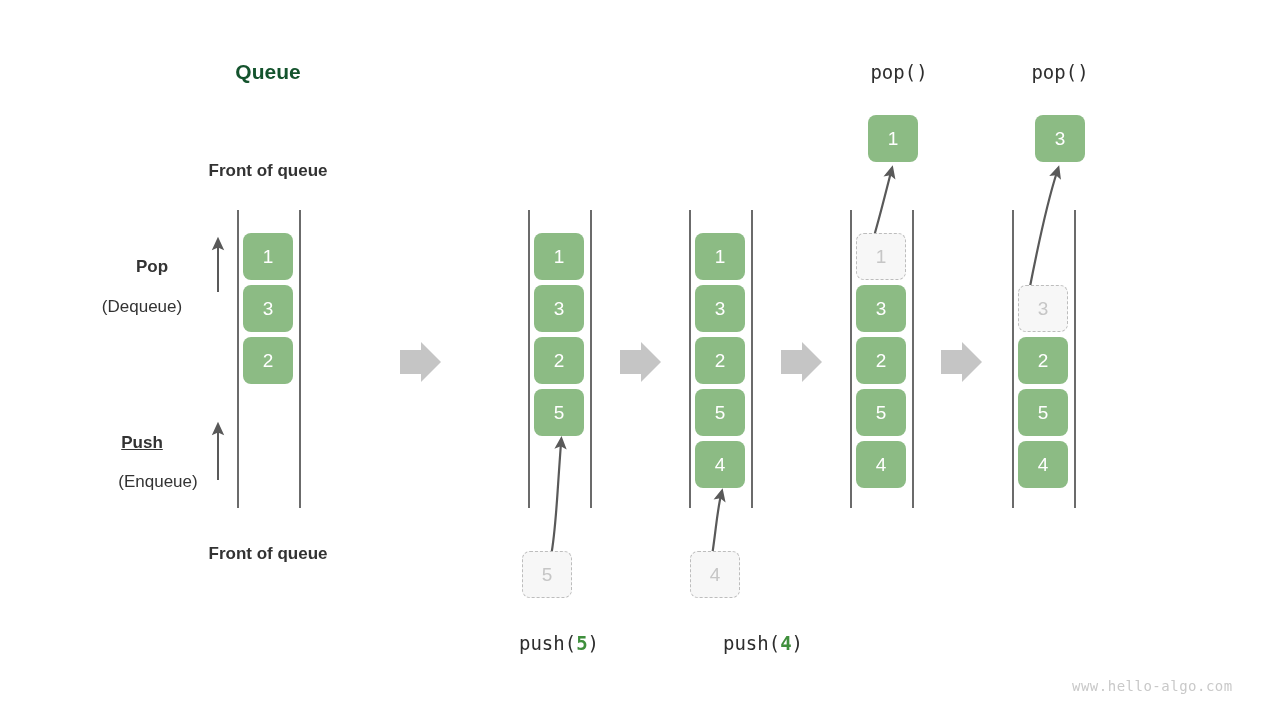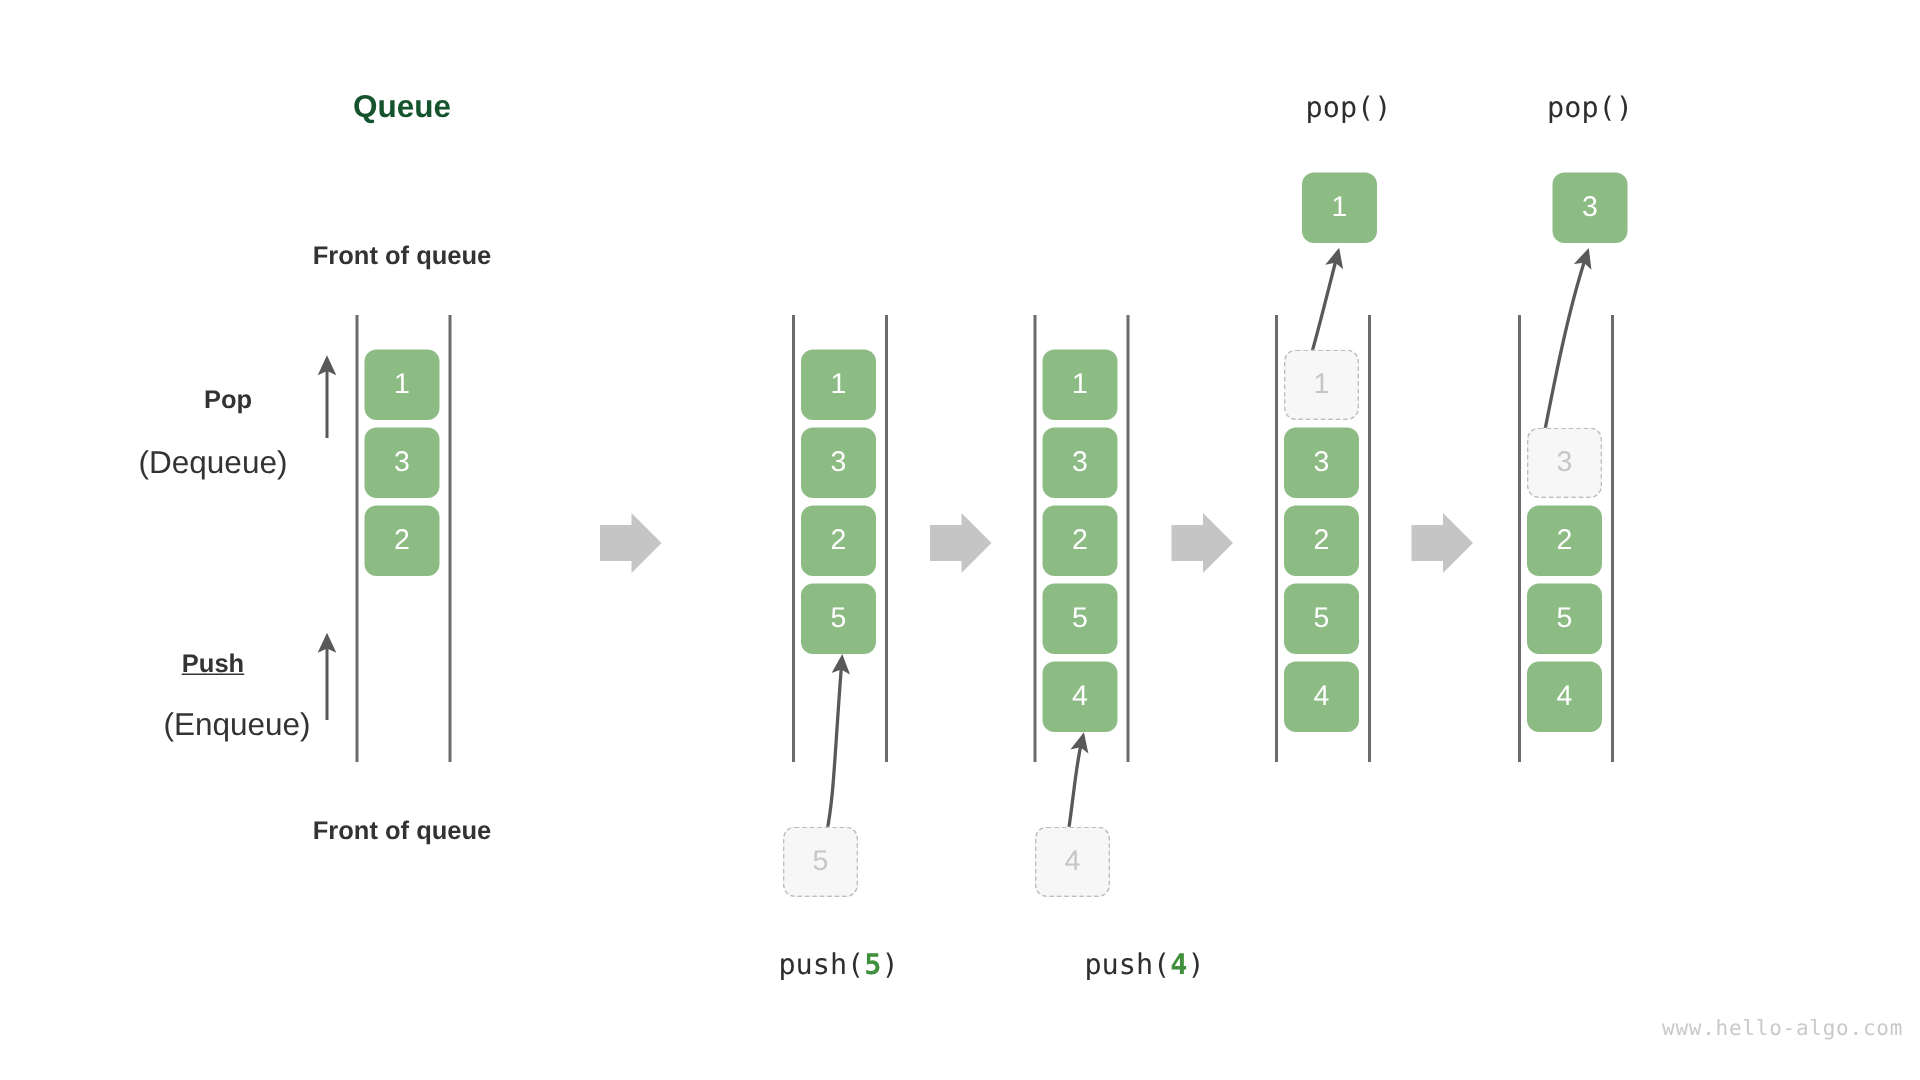--- a/index.html
+++ b/index.html
@@ -31,21 +31,21 @@
     font-weight: bold;
     font-size: 17px;
     color: #333333;
     white-space: nowrap;
     text-align: center;
   }
   .label-reg {
     position: absolute;
     font-family: "Liberation Sans", sans-serif;
     font-weight: normal;
-    font-size: 21px;
+    font-size: 17px;
     color: #333333;
     white-space: nowrap;
     text-align: center;
   }
   .mono-op {
     position: absolute;
     font-family: "DejaVu Sans Mono", monospace;
     font-size: 19px;
     color: #2e2e2e;
     white-space: nowrap;
@@ -214,15 +214,15 @@
   <div class="cell" style="left:1035px; top:115px;">3</div>
 
   <div class="rail" style="left:1012px; top:210px; height:298px;"></div>
   <div class="rail" style="left:1074px; top:210px; height:298px;"></div>
 
   <div class="cell ghost" style="left:1018px; top:285px;">3</div>
   <div class="cell" style="left:1018px; top:337px;">2</div>
   <div class="cell" style="left:1018px; top:389px;">5</div>
   <div class="cell" style="left:1018px; top:441px;">4</div>
 
-  <div class="watermark" style="left:1072px; top:678px;margin-left:36px;">www.hello-algo.com</div>
+  <div class="watermark" style="left:1072px; top:678px;">www.hello-algo.com</div>
 
 </div>
 
 </body></html>

